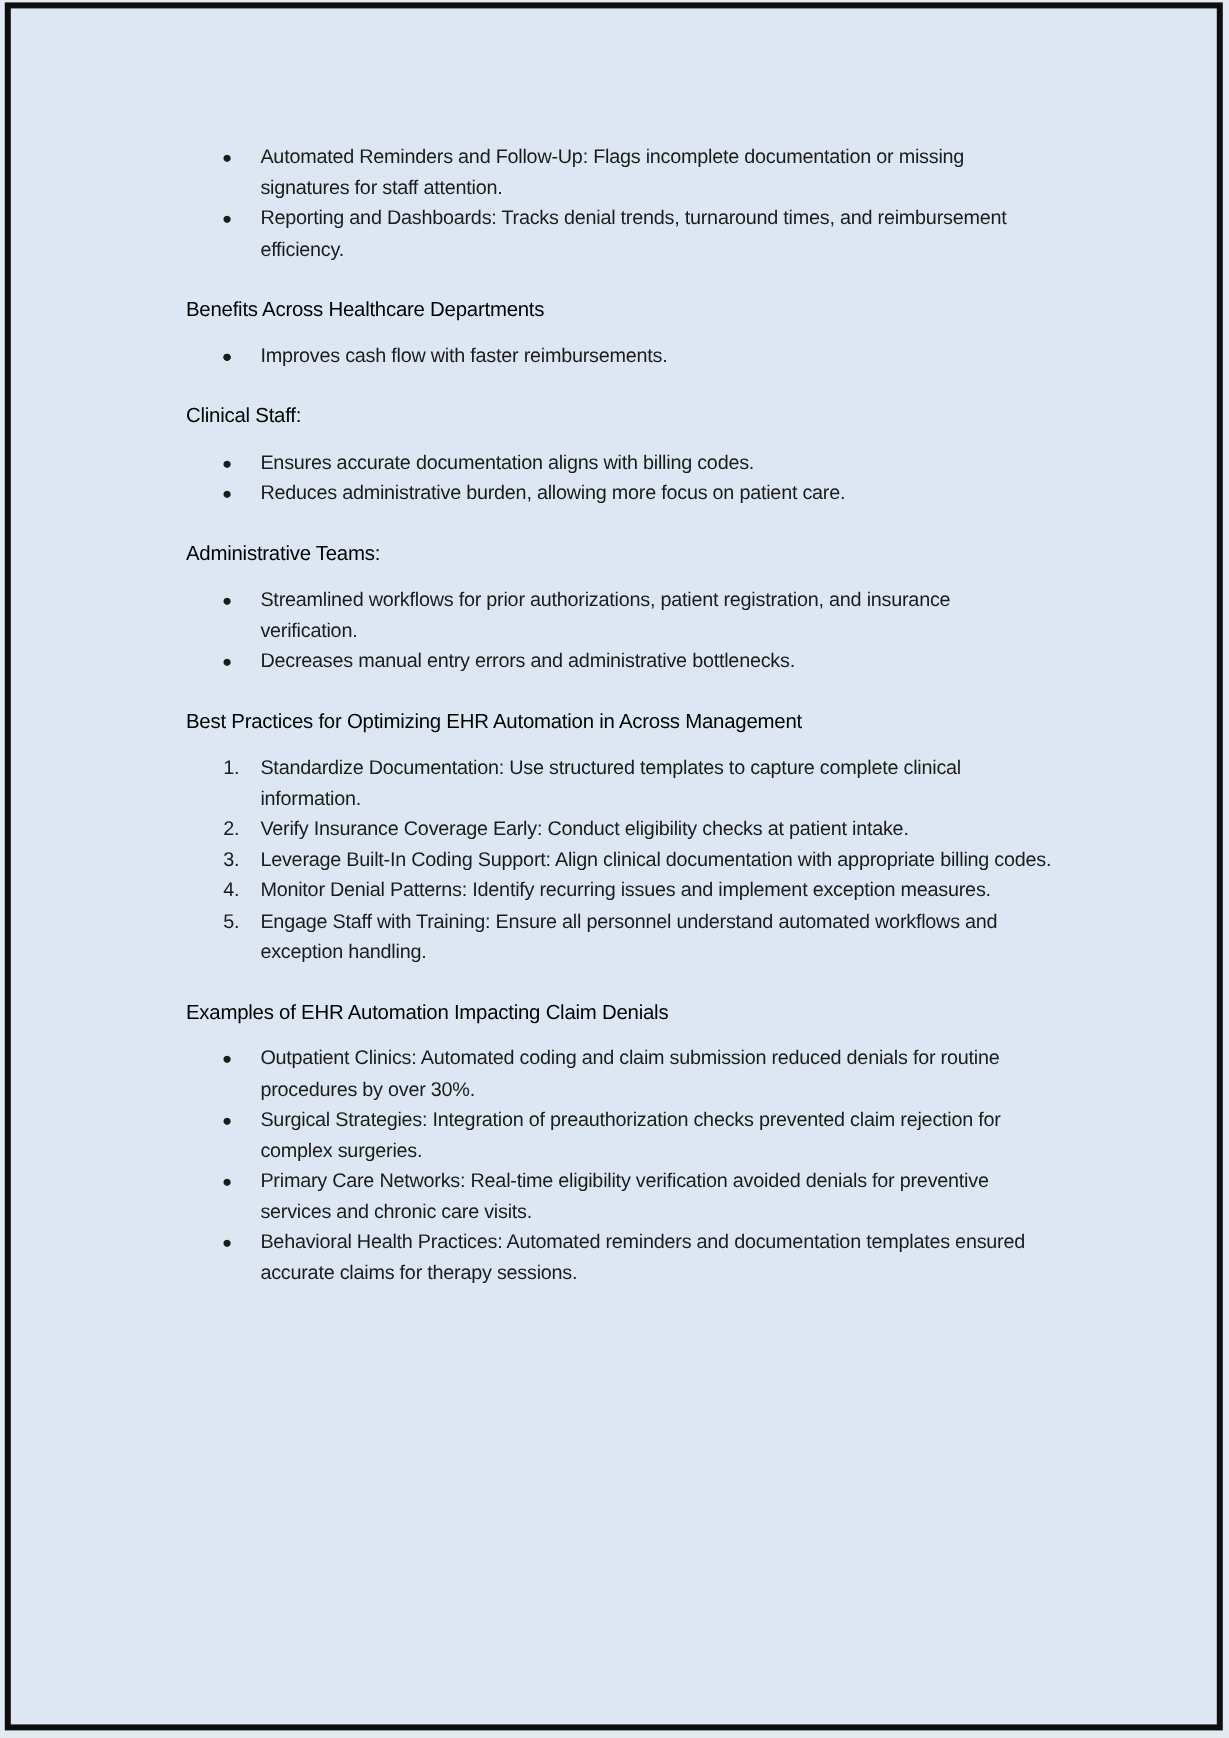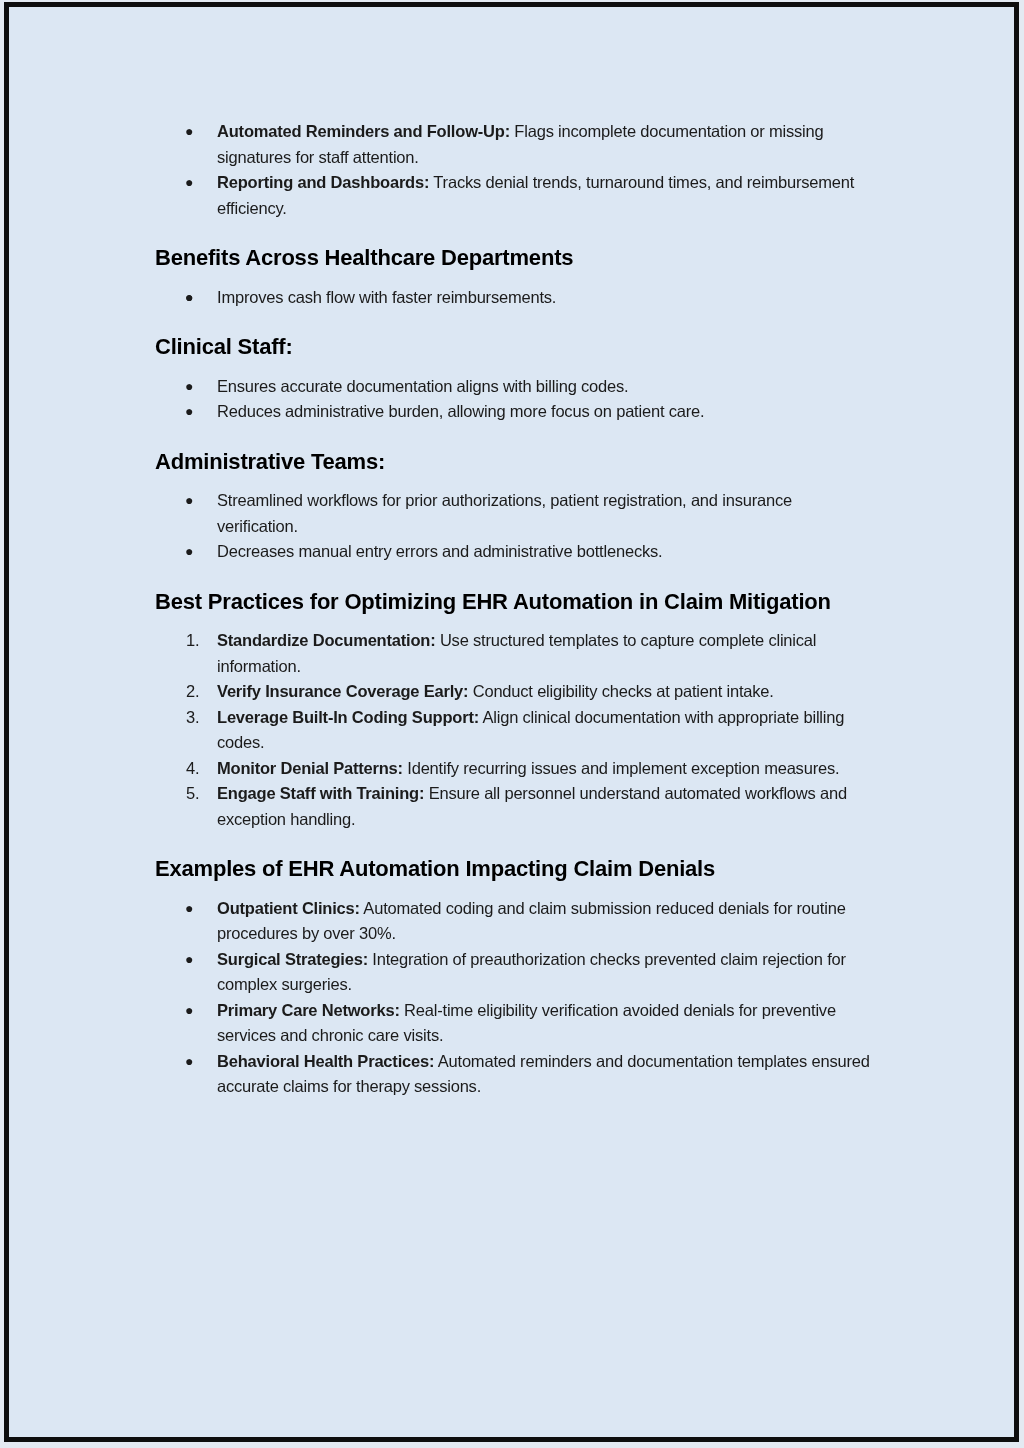--- a/index.html
+++ b/index.html
@@ -26,23 +26,23 @@
     top: 0;
     left: 0;
     width: 722px;
     padding: 98px 0 0 146px;
     color: #1b1b1b;
     font-size: 16.5px;
     line-height: 25.5px;
     letter-spacing: -0.2px;
   }
   h3.heading {
-    font-size: 22px;
+    font-size: 17px;
     line-height: 25.5px;
-    font-weight: bold;
+    font-weight: normal;
     color: #000;
     margin: 0 0 9px 0;
   }
   ul.blist, ol.nlist {
     list-style: none;
     margin: 14px 0 24px 0;
     padding: 0;
   }
   li.item {
     position: relative;
@@ -52,21 +52,21 @@
     position: absolute;
     left: 30px;
     top: 0;
     font-size: 14px;
   }
   .nmarker {
     position: absolute;
     left: 31px;
     top: 0;
   }
-  .b { font-weight: bold; }
+  .b { font-weight: normal; }
 </style>
 </head>
 <body>
 
 <div class="page">
   <div class="content">
 
     <ul class="blist">
       <li class="item">
         <span class="marker">●</span>
@@ -111,21 +111,21 @@
       <li class="item">
         <span class="marker">●</span>
         <span class="b"></span><span>Streamlined workflows for prior authorizations, patient registration, and insurance verification.</span>
       </li>
       <li class="item">
         <span class="marker">●</span>
         <span class="b"></span><span>Decreases manual entry errors and administrative bottlenecks.</span>
       </li>
     </ul>
 
-    <h3 class="heading">Best Practices for Optimizing EHR Automation in Claim Mitigation</h3>
+    <h3 class="heading">Best Practices for Optimizing EHR Automation in Across Management</h3>
 
     <ol class="nlist">
       <li class="item">
         <span class="nmarker">1.</span>
         <span class="b">Standardize Documentation:</span><span> Use structured templates to capture complete clinical information.</span>
       </li>
       <li class="item">
         <span class="nmarker">2.</span>
         <span class="b">Verify Insurance Coverage Early:</span><span> Conduct eligibility checks at patient intake.</span>
       </li>

